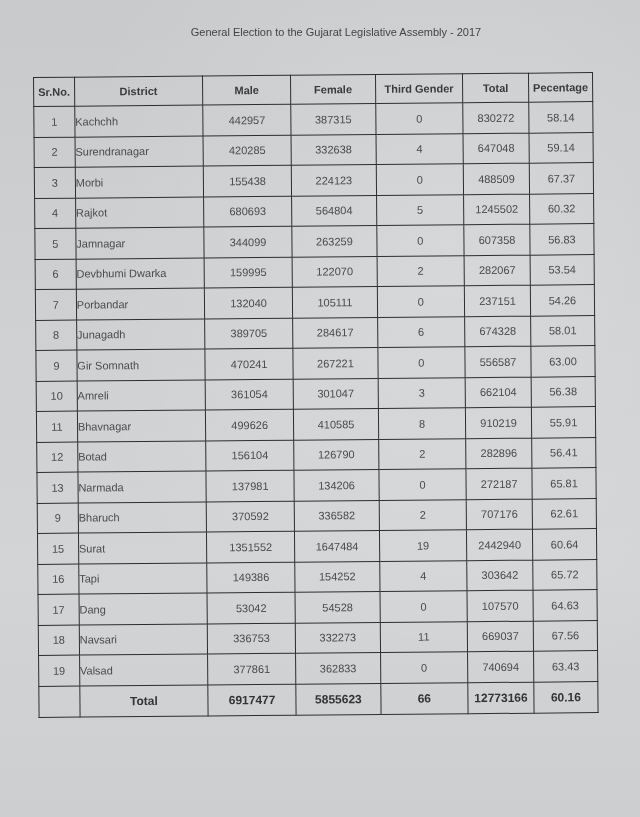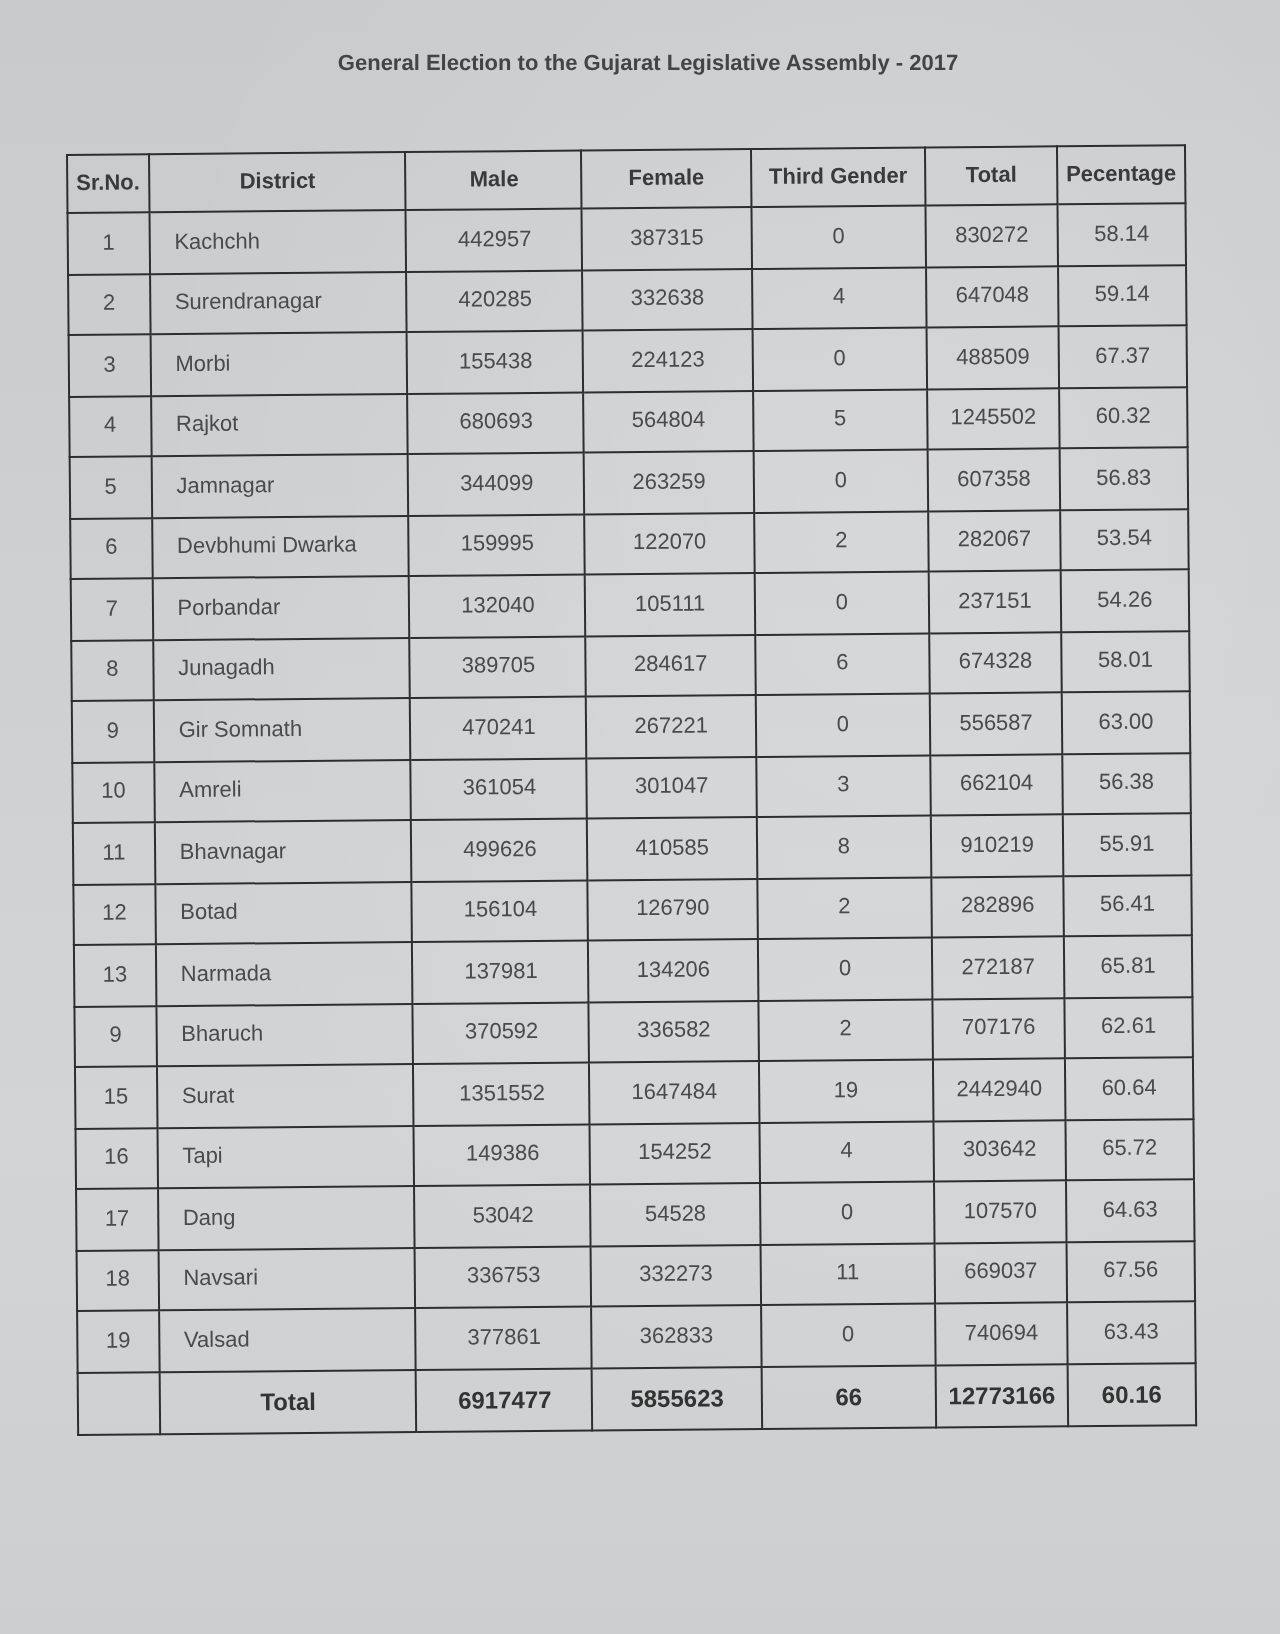--- a/index.html
+++ b/index.html
@@ -8,42 +8,42 @@
     background: linear-gradient(180deg, #c9cacc 0%, #cfd0d2 40%, #d3d4d6 70%, #cdcecf 100%);
     font-family: "Liberation Sans", sans-serif;
     color: #3a3a3c;
     position: relative;
   }
   .paper {
     position: absolute; left: 0; top: 0; width: 640px; height: 817px;
     background: radial-gradient(ellipse at 70% 30%, rgba(255,255,255,0.18), rgba(255,255,255,0) 60%);
   }
   .heading {
-    position: absolute; left: 134px; top: 24px; width: 380px;
-    text-align: center; font-weight: bold; font-size: 11px; line-height: 16px;
+    position: absolute; left: 146px; top: 24px; width: 380px;
+    text-align: center; font-weight: normal; font-size: 11px; line-height: 16px;
     color: #444;
   }
   .heading div { white-space: nowrap; }
   table.turnout {
     position: absolute; left: 33px; top: 77px;
     width: 560px;
     border-collapse: collapse;
     transform: rotate(-0.5deg);
     transform-origin: 0 0;
     font-size: 11px;
     color: #4a4a4c;
   }
   table.turnout th, table.turnout td {
     border: 1.6px solid #2e2e30;
     height: 29.5px; padding: 0 4px;
     text-align: center; vertical-align: middle;
     white-space: nowrap;
   }
   table.turnout th { font-weight: bold; color: #3a3a3c; height: 28px; }
-  table.turnout td.district { text-align: left; padding-left: 12px; }
+  table.turnout td.district { text-align: left; padding-left: 0; }
   table.turnout tr.total-row td { font-weight: bold; font-size: 12px; color: #333; height: 30px; }
   col.c-sr { width: 36px; }
   col.c-dist { width: 130px; }
   col.c-male { width: 90px; }
   col.c-fem { width: 86px; }
   col.c-tg { width: 88px; }
   col.c-tot { width: 66px; }
   col.c-pct { width: 64px; }
 </style>
 </head>

